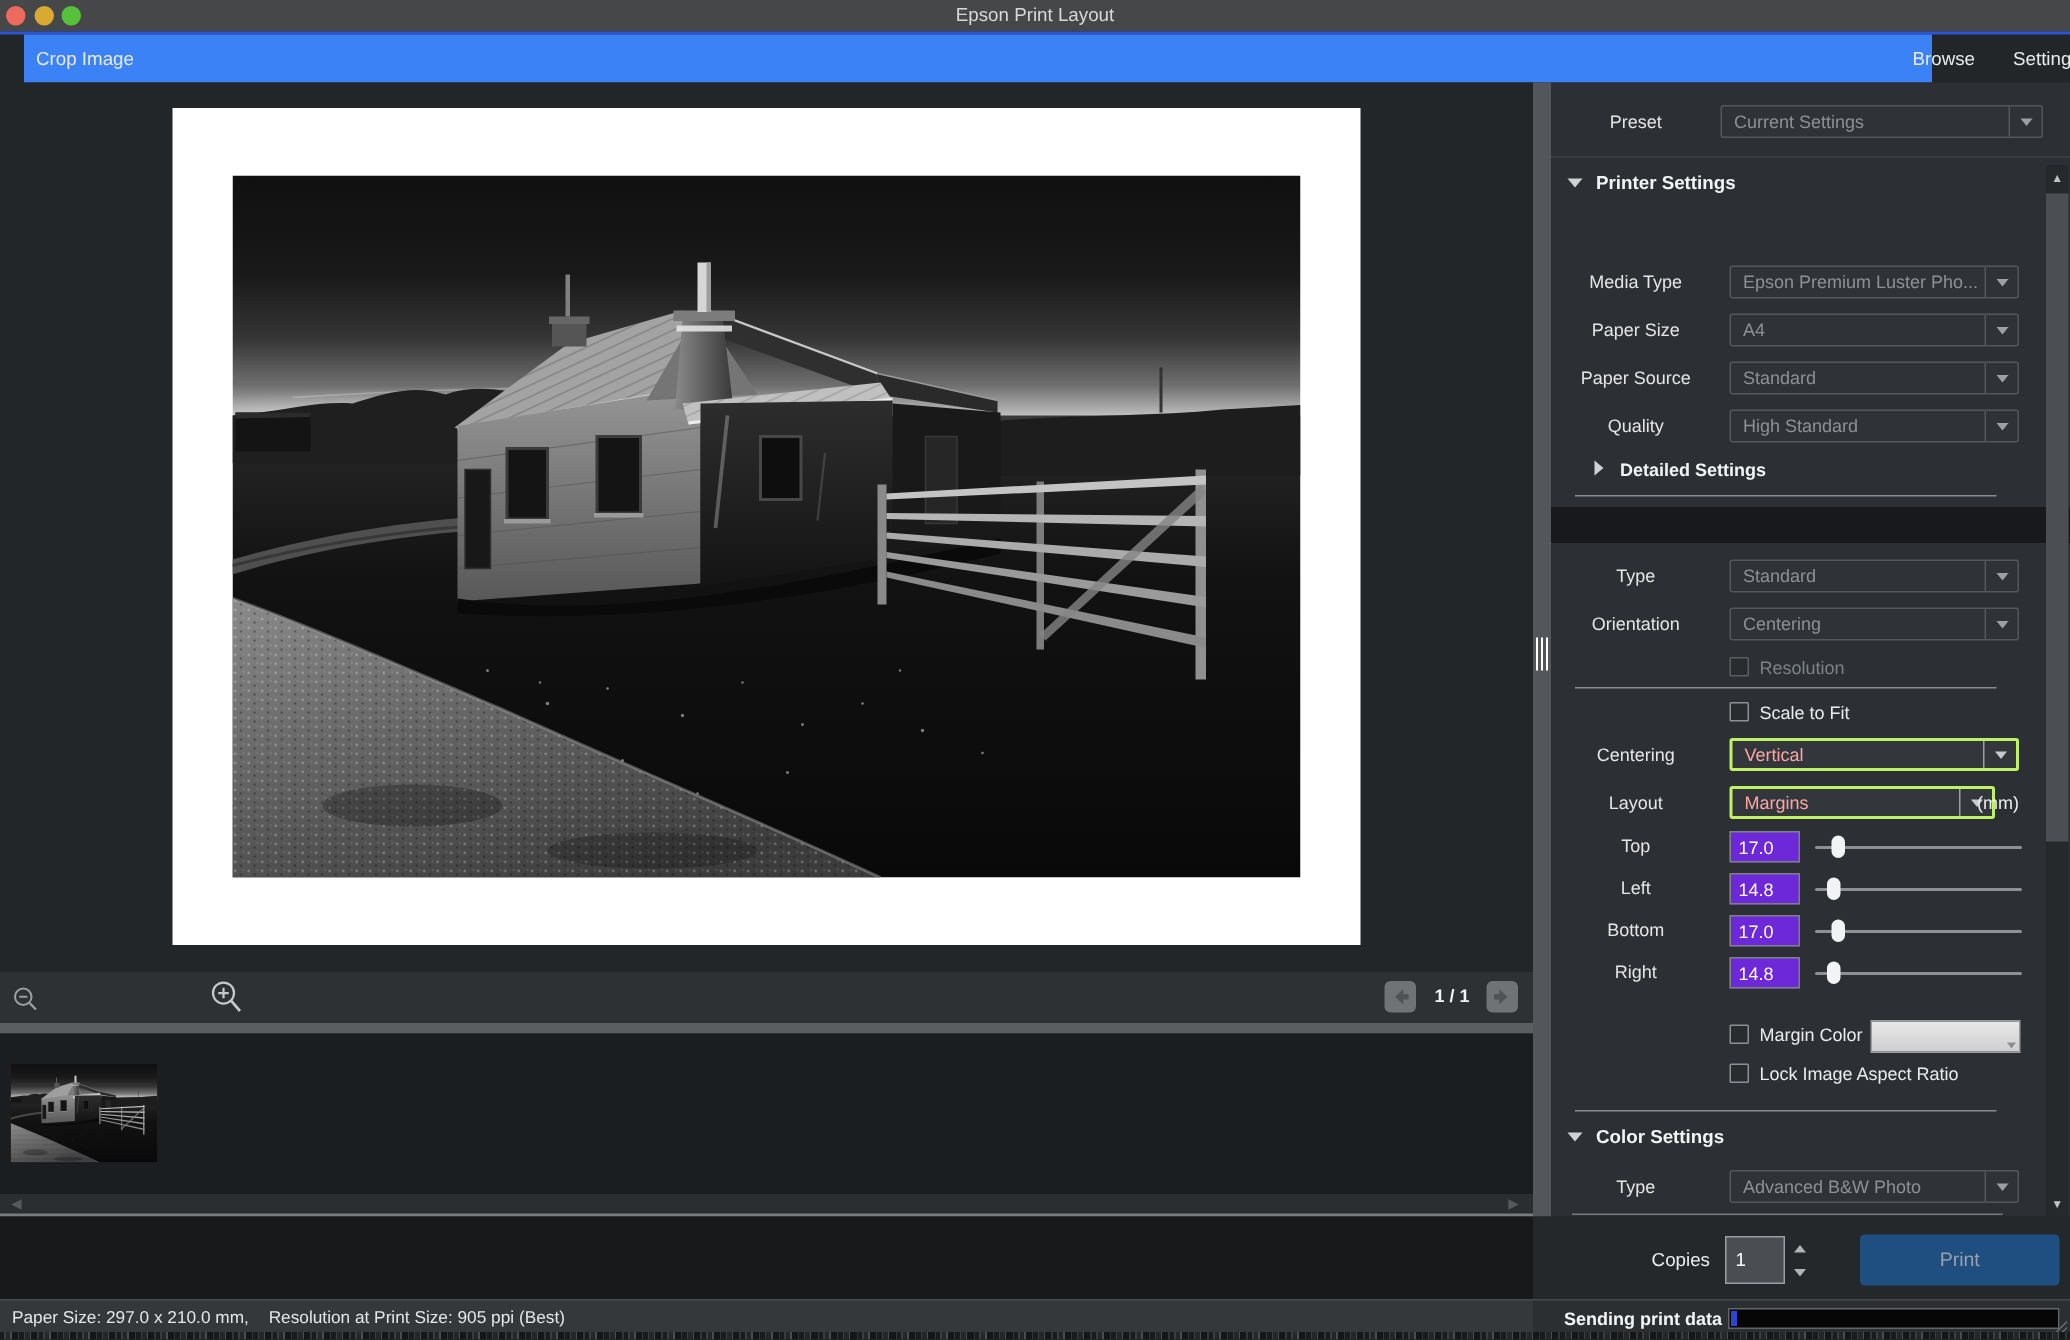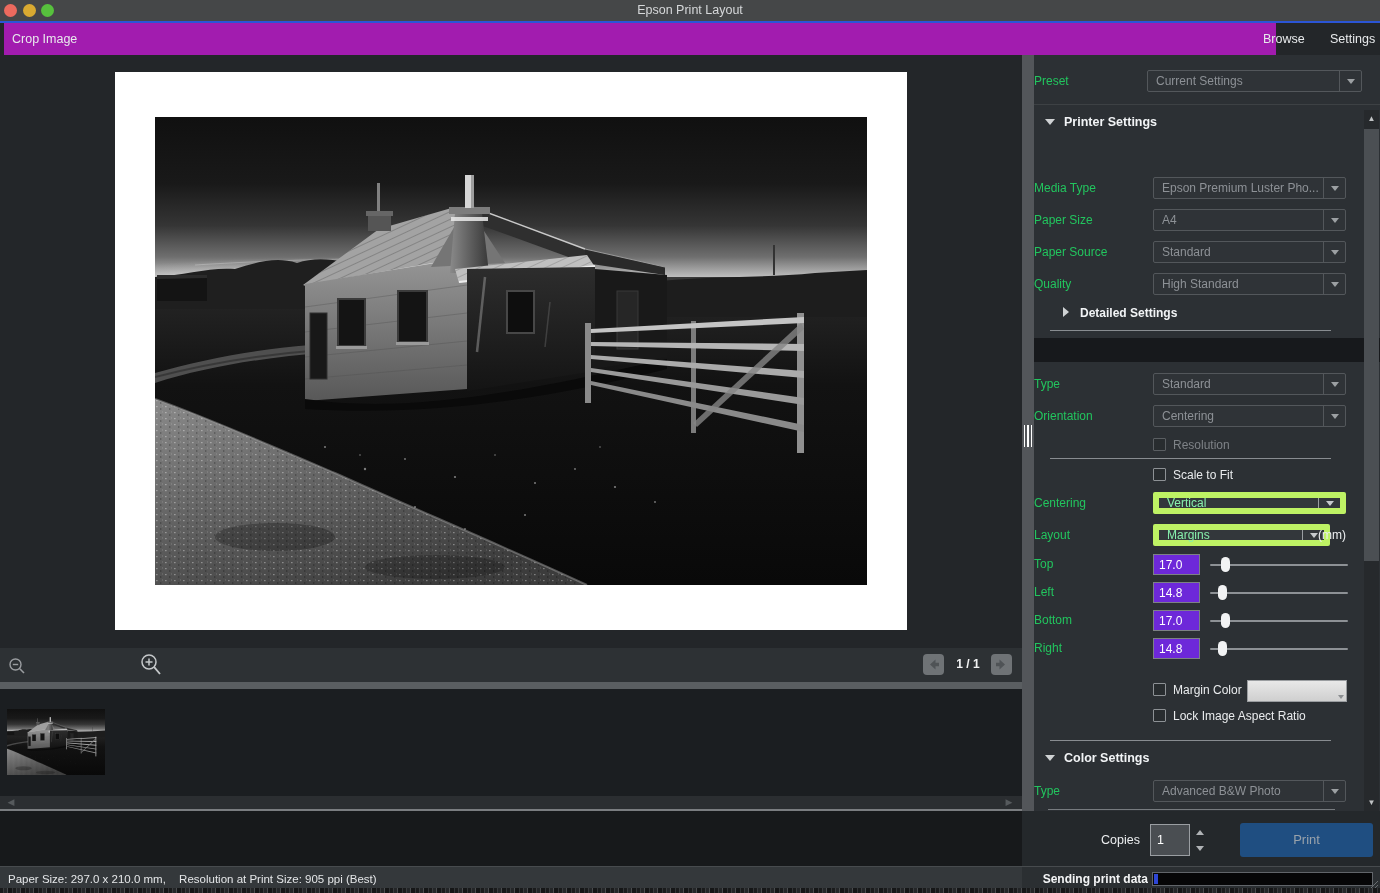--- a/index.html
+++ b/index.html
@@ -5,45 +5,45 @@
   html,body{margin:0;padding:0;background:#232629;}
   .app{position:relative;width:1380px;height:893px;overflow:hidden;background:#232629;
        font-family:"Liberation Sans",sans-serif;color:#e9ebed;font-size:12px;padding-left:28px;}
   .abs{position:absolute;}
   
   .titlebar{left:0;top:0;width:1380px;height:21px;background:#454748;}
   .tl{position:absolute;top:4px;width:13px;height:13px;border-radius:50%;}
   .title{position:absolute;left:0;top:0;width:100%;height:21px;line-height:21px;text-align:center;
          color:#d6d8da;font-size:12.5px;}
   .blueline{left:0;top:21px;width:1380px;height:2px;background:#2b55d6;}
-  .toolbar{left:4px;top:23px;width:1272px;height:32px;background:#a21caf;border-bottom:1px solid #1b1d1f;}
+  .toolbar{left:16px;top:23px;width:1272px;height:32px;background:#3b82f6;border-bottom:1px solid #1b1d1f;}
   .tbtn{position:absolute;top:0;height:32px;line-height:32px;color:#e8eaec;font-size:12.5px;cursor:default;}
   
   .canvas{left:0;top:55px;width:1022px;height:593px;background:#232629;}
   .paper{left:115px;top:72px;width:792px;height:558px;background:#ffffff;}
   .zoombar{left:0;top:648px;width:1022px;height:34px;background:#2d3134;}
   .navbtn{position:absolute;top:654px;width:21px;height:21px;border-radius:4px;background:#6f7376;}
   .pageind{position:absolute;left:947px;top:654px;width:42px;height:21px;line-height:21px;text-align:center;
            color:#f2f3f4;font-weight:bold;font-size:12px;}
   .hsplit{left:0;top:682px;width:1022px;height:7px;background:#5a5e61;}
   .filmstrip{left:0;top:689px;width:1022px;height:107px;background:#1b1e21;}
   .hscroll{left:0;top:796px;width:1022px;height:13px;background:#2b2e31;}
   .harrow{position:absolute;top:796px;width:18px;height:13px;color:#565a5d;font-size:9px;line-height:13px;text-align:center;}
   .hscrline{left:0;top:809px;width:1022px;height:2px;background:#7a7d80;}
   .botleft{left:0;top:811px;width:1022px;height:55px;background:#17191b;}
   
   .vsplit{left:1022px;top:55px;width:12px;height:756px;background:#53565a;}
   .vgrip{position:absolute;left:1024px;top:425px;width:8px;height:22px;
          background:repeating-linear-gradient(90deg,#fff 0 1.5px,rgba(0,0,0,0) 1.5px 3.5px);}
   .panel{left:1034px;top:55px;width:346px;height:756px;background:#2c3034;}
   .prow{position:absolute;left:1034px;width:332px;height:22px;}
-  .lbl{position:absolute;left:0;top:0;width:113px;height:22px;line-height:22px;text-align:left;color:#22c55e;}
+  .lbl{position:absolute;left:0;top:0;width:113px;height:22px;line-height:22px;text-align:center;color:#e5e5e5;}
   .dd{position:absolute;top:0;height:22px;border-radius:2px;box-sizing:border-box;display:flex;align-items:center;}
   .dd.dis{border:1px solid #53575b;background:#2f3337;color:#8d9196;}
-  .dd.en {border:6px solid #bef264;background:#33373b;color:#86efac;align-items:center;}
+  .dd.en {border:2px solid #bef264;background:#33373b;color:#fca5a5;align-items:center;}
   .dd .txt{flex:1;padding:0 8px;white-space:nowrap;overflow:hidden;}
   .dd .arr{width:21px;height:100%;display:flex;align-items:center;justify-content:center;border-left:1px solid;}
   .dd.dis .arr{border-color:#53575b;}
   .dd.en .arr{border-color:#9a9ea2;}
   .tri-d{width:0;height:0;border-left:4px solid transparent;border-right:4px solid transparent;border-top:5px solid #9ca0a3;}
   .dd.en .tri-d{border-top-color:#c7cacd;}
   .sechead{position:absolute;left:1034px;width:332px;height:18px;line-height:18px;}
   .sechead .tri{position:absolute;left:11px;top:6px;width:0;height:0;
       border-left:5px solid transparent;border-right:5px solid transparent;border-top:6px solid #cfd2d4;}
   .sechead .tri-r{position:absolute;left:29px;top:3px;width:0;height:0;

